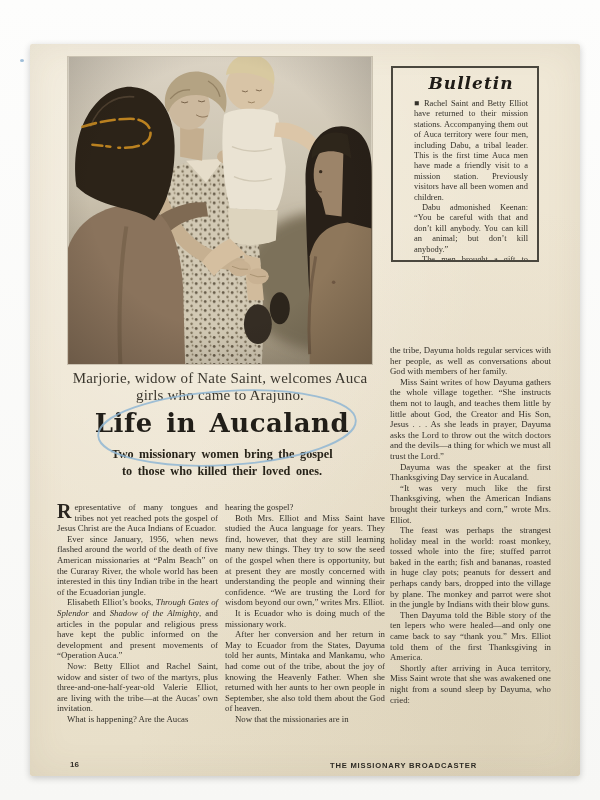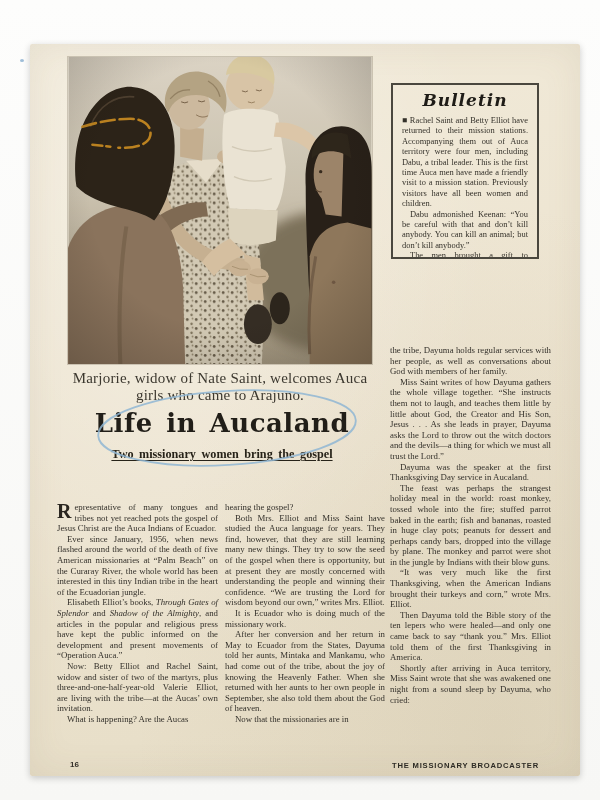--- a/index.html
+++ b/index.html
@@ -26,45 +26,45 @@
   .photo-caption{position:absolute;left:30px;top:326px;width:320px;text-align:center;
     font-size:15px;letter-spacing:.2px;color:#3c382f;}
   
   .headline{position:absolute;left:27px;top:338px;width:330px;height:150px;}
   .pen-ellipse{position:absolute;left:35px;top:0;width:270px;height:92px;pointer-events:none;}
   .title{position:absolute;top:26px;left:0;width:100%;text-align:center;
     font-family:"DejaVu Serif",serif;font-weight:bold;font-size:26px;letter-spacing:.5px;
     word-spacing:4px;color:#211e18;}
   .subtitle{position:absolute;top:64px;left:0;width:100%;text-align:center;
     font-weight:bold;font-size:12.2px;line-height:17px;color:#272319;word-spacing:2.5px;}
-  .subtitle .u{text-decoration:underline;text-underline-offset:2px;text-decoration-thickness:1px;margin-top:35px;}
-  
-  .bulletin{position:absolute;left:361px;top:39px;width:148px;height:176px;
-    border:2px solid #4a473e;box-sizing:border-box;padding:3px 9px 0 9px;overflow:hidden;}
+  .subtitle .u{text-underline-offset:2px;text-decoration-thickness:1px;margin-top:35px;}
+  
+  .bulletin{position:absolute;left:361px;top:22px;width:148px;height:196px;
+    border:2px solid #4a473e;box-sizing:border-box;padding:3px 9px 0 21px;overflow:hidden;}
   .bulletin-heading{text-align:center;font-family:"DejaVu Serif",serif;font-weight:bold;
     font-style:italic;font-size:17px;margin:2px 0 5px 0;letter-spacing:1px;color:#1f1c17;}
   .btext p{margin:0;font-size:8.45px;line-height:10.4px;text-align:justify;
     text-indent:8px;color:#34312a;}
   .btext p.cont{text-indent:0;}
   
   .col{position:absolute;font-size:8.8px;line-height:10.6px;text-align:justify;
     color:#34312b;hyphens:auto;}
   .col p{margin:0;text-indent:10px;}
   .col p.cont{text-indent:0;}
   .col .ital{font-style:italic;}
   .col-left{left:27px;top:458px;width:161px;}
   .col-mid{left:195px;top:458px;width:160px;}
   .col-right{left:360px;top:301px;width:161px;}
   .lead{text-indent:0 !important;}
   .dropcap{float:left;font-size:20px;line-height:17px;font-weight:bold;
     padding:1px 3px 0 0;color:#2a2620;}
   
   .page-number{position:absolute;left:40px;top:716px;font-family:"Liberation Sans",sans-serif;
     font-weight:bold;font-size:8px;color:#34302a;}
-  .magazine-name{position:absolute;left:300px;top:717px;width:209px;text-align:right;
+  .magazine-name{position:absolute;left:300px;top:717px;width:209px;text-align:left;
     font-family:"Liberation Sans",sans-serif;font-weight:bold;font-size:7.6px;
     letter-spacing:.8px;color:#2e2b25;}
 </style>
 </head>
 <body>
 
 <div class="scan-bg"></div>
 <div class="pen-dot"></div>
 
 <div class="paper">
@@ -173,20 +173,21 @@
         <p class="cont"><span>■ Rachel Saint and Betty Elliot have returned to their mission stations. Accompanying them out of Auca territory were four men, including Dabu, a tribal leader. This is the first time Auca men have made a friendly visit to a mission station. Previously visitors have all been women and children.</span></p>
         <p><span>Dabu admonished Keenan: “You be careful with that and don’t kill anybody. You can kill an animal; but don’t kill anybody.”</span></p>
         <p><span>The men brought a gift to Missionary Aviation Fellowship pilot Johnny Keenan: a barbed hardwood lance. They said it was the last lance they were going to make.</span></p>
       </div>
   </div>
 
   <div class="headline">
     <div class="title">Life in Aucaland</div>
     <div class="subtitle">
       <span class="u">Two missionary women bring the gospel</span><br>
+      <span class="u">to those who killed their loved ones.</span>
     </div>
     <svg class="pen-ellipse" width="270" height="92" viewBox="0 0 270 92">
       <ellipse cx="135" cy="46" rx="129" ry="37" fill="none" stroke="#8fb6d4" stroke-width="1.8" opacity=".85" transform="rotate(-3.5 135 46)"></ellipse>
     </svg>
   </div>
 
   <div class="col col-left">
     <p class="lead"><span class="dropcap">R</span><span>epresentative of many tongues and tribes not yet reached pots the gospel of Jesus Christ are the Auca Indians of Ecuador.</span></p>
     <div>
         <p><span>Ever since January, 1956, when news flashed around the world of the death of five American missionaries at “Palm Beach” on the Curaray River, the whole world has been interested in this tiny Indian tribe in the heart of the Ecuadorian jungle.</span></p>
@@ -201,22 +202,22 @@
       <p><span>Both Mrs. Elliot and Miss Saint have studied the Auca language for years. They find, however, that they are still learning many new things. They try to sow the seed of the gospel when there is opportunity, but at present they are mostly concerned with understanding the people and winning their confidence. “We are trusting the Lord for wisdom beyond our own,” writes Mrs. Elliot.</span></p>
       <p><span>It is Ecuador who is doing much of the missionary work.</span></p>
       <p><span>After her conversion and her return in May to Ecuador from the States, Dayuma told her aunts, Mintaka and Mankamu, who had come out of the tribe, about the joy of knowing the Heavenly Father. When she returned with her aunts to her own people in September, she also told them about the God of heaven.</span></p>
       <p><span>Now that the missionaries are in</span></p>
     </div>
 
   <div class="col col-right">
       <p class="cont"><span>the tribe, Dayuma holds regular services with her people, as well as conversations about God with members of her family.</span></p>
       <p><span>Miss Saint writes of how Dayuma gathers the whole village together. “She instructs them not to laugh, and teaches them little by little about God, the Creator and His Son, Jesus . . . As she leads in prayer, Dayuma asks the Lord to throw out the witch doctors and the devils—a thing for which we must all trust the Lord.”</span></p>
       <p><span>Dayuma was the speaker at the first Thanksgiving Day service in Aucaland.</span></p>
+      <p><span>“It was very much like the first Thanksgiving, when the American Indians brought their turkeys and corn,” wrote Mrs. Elliot.</span></p>
       <p><span>The feast was perhaps the strangest holiday meal in the world: roast monkey, tossed whole into the fire; stuffed parrot baked in the earth; fish and bananas, roasted in huge clay pots; peanuts for dessert and perhaps candy bars, dropped into the village by plane. The monkey and parrot were shot in the jungle by Indians with their blow guns.</span></p>
-      <p><span>“It was very much like the first Thanksgiving, when the American Indians brought their turkeys and corn,” wrote Mrs. Elliot.</span></p>
       <p><span>Then Dayuma told the Bible story of the ten lepers who were healed—and only one came back to say “thank you.” Mrs. Elliot told them of the first Thanksgiving in America.</span></p>
       <p><span>Shortly after arriving in Auca territory, Miss Saint wrote that she was awakened one night from a sound sleep by Dayuma, who cried:</span></p>
     </div>
 
   <div class="page-number">16</div>
   <div class="magazine-name">THE MISSIONARY BROADCASTER</div>
 
 </div>
 
 </body></html>

